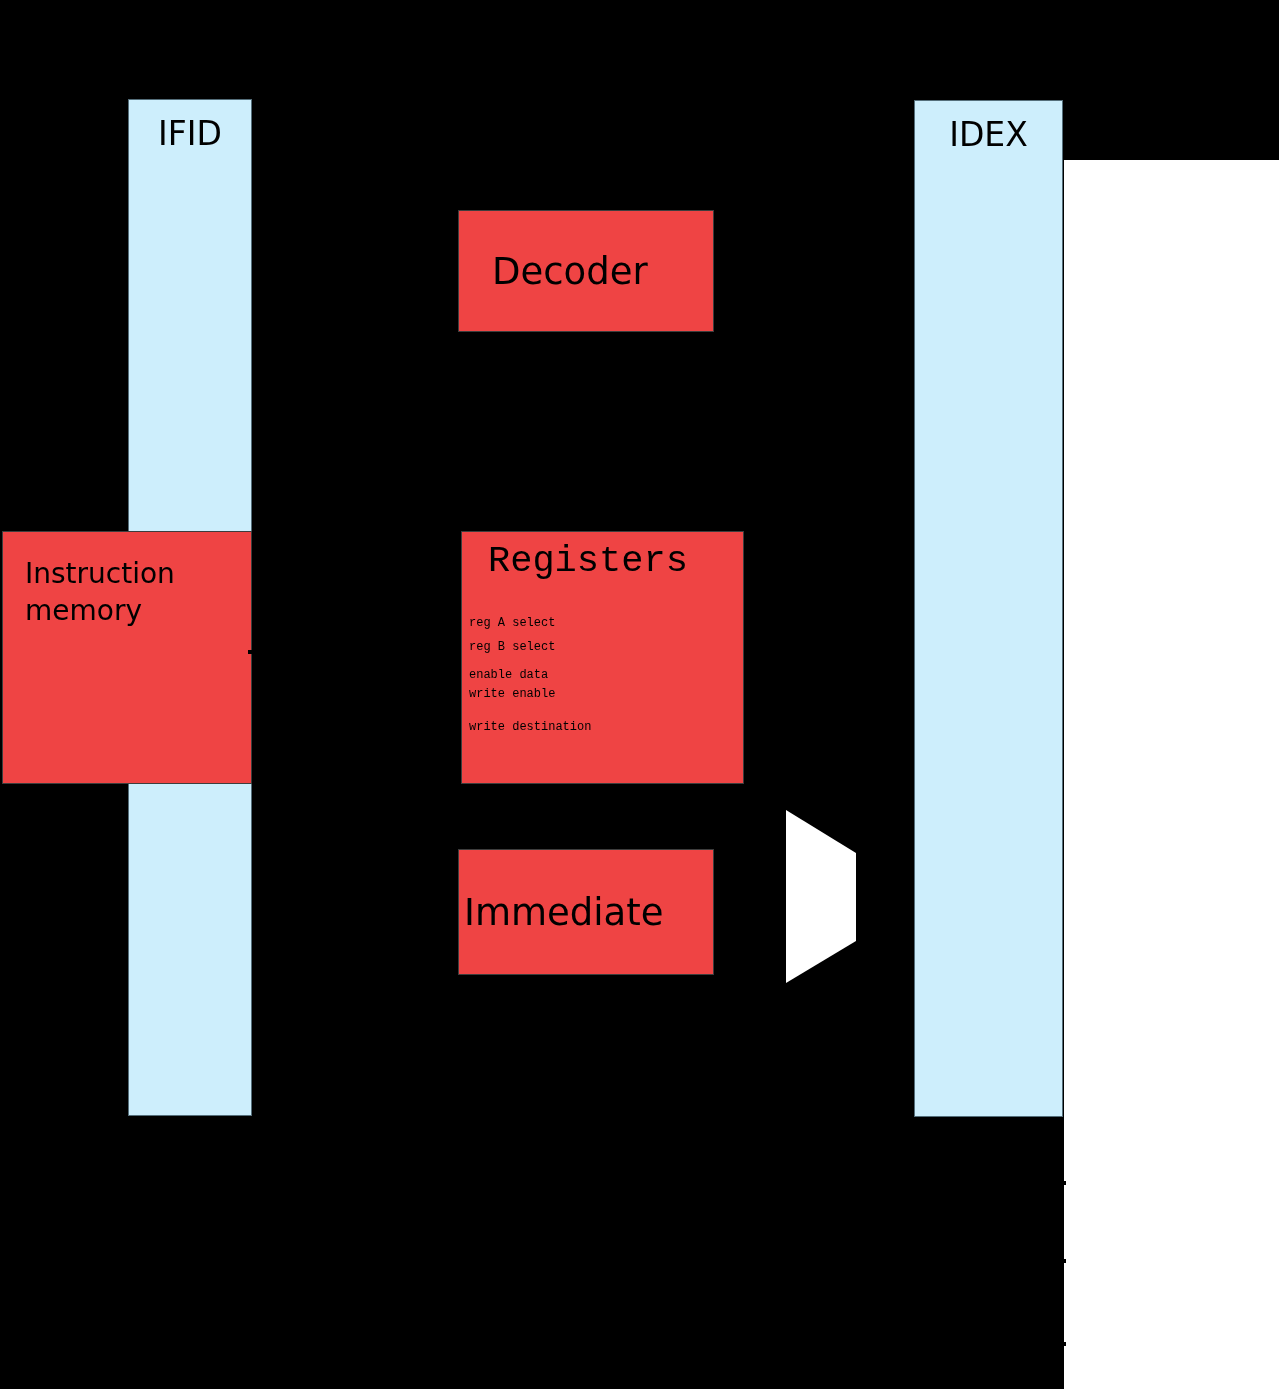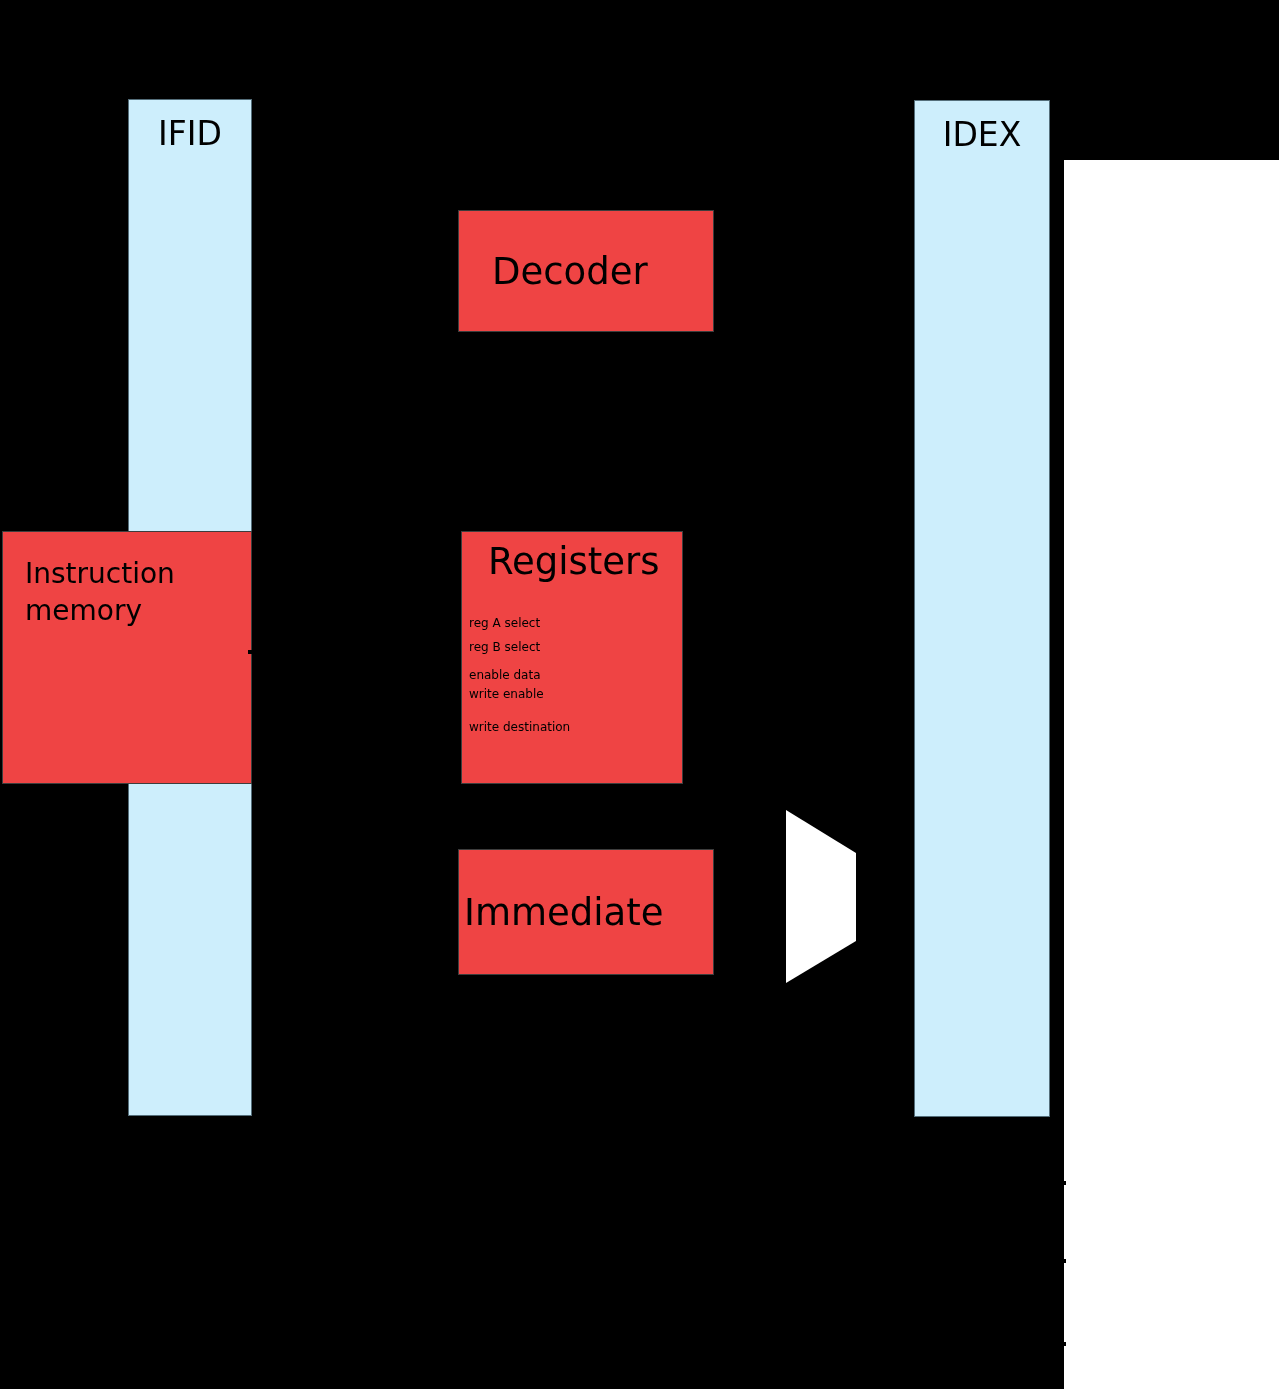--- a/index.html
+++ b/index.html
@@ -22,21 +22,21 @@
   
   .pipe-bar {
     position: absolute;
     background: #cdeefc;
     border: 1px solid #546e7a;
     text-align: center;
     font-size: 33px;
     padding-top: 14px;
   }
   .pipe-bar.ifid  { left: 128px; top: 99px;  width: 124px; height: 1017px; }
-  .pipe-bar.idex  { left: 914px; top: 100px; width: 136px; height: 1017px; z-index: 3; }
+  .pipe-bar.idex  { left: 914px; top: 100px; width: 149px; height: 1017px; z-index: 3; }
 
   
   .block {
     position: absolute;
     background: #ef4444;
     border: 1px solid #3d3d3d;
   }
   .block.decoder {
     left: 458px; top: 210px; width: 256px; height: 122px;
     display: flex; align-items: center;
@@ -45,23 +45,24 @@
     z-index: 2;
   }
   .block.imem {
     left: 2px; top: 531px; width: 250px; height: 253px;
     padding: 24px 0 0 22px;
     font-size: 28px;
     line-height: 1.32;
     z-index: 4;
   }
   .block.registers {
-    left: 461px; top: 531px; width: 222px; height: 253px;
+    left: 461px; top: 531px; width: 283px; height: 253px;
     font-size: 37px;
     z-index: 2;
+    font-family: Liberation Mono, monospace;
   }
   .registers-title {
     position: absolute;
     left: 26px; top: 8px;
     font-size: 37px;
   }
   .port-label {
     position: absolute;
     left: 7px;
     font-size: 12px;

